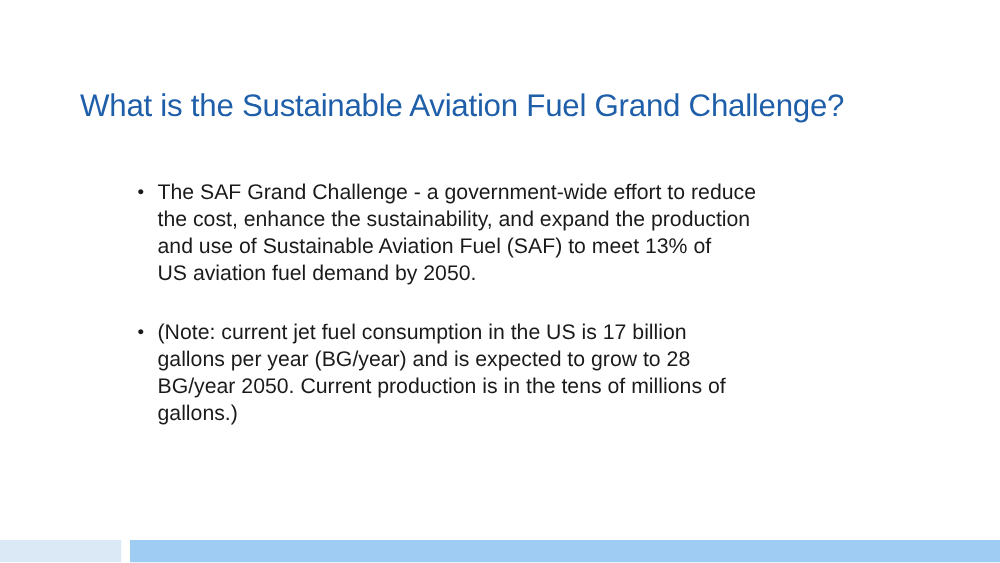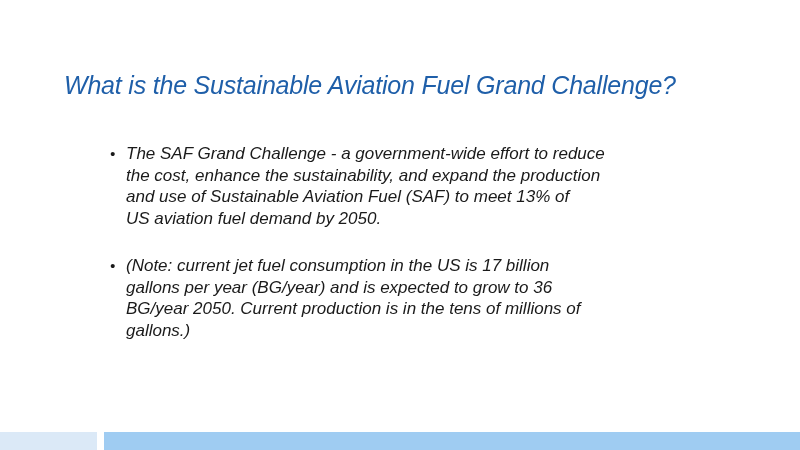--- a/index.html
+++ b/index.html
@@ -9,21 +9,20 @@
     --footer-accent: #DBE9F7;
   }
   * { margin: 0; padding: 0; box-sizing: border-box; }
   html, body { width: 800px; height: 450px; background: #fff; overflow: hidden; }
   .slide {
     position: relative;
     width: 800px;
     height: 450px;
     background: #ffffff;
     font-family: "Liberation Sans", sans-serif;
-    font-style: italic;
   }
   .slide-title {
     position: absolute;
     left: 64px;
     top: 70px;
     width: 700px;
     font-size: 25px;
     line-height: 1.2;
     font-weight: 400;
     letter-spacing: -0.2px;
@@ -86,21 +85,21 @@
       <span class="bullet-marker">•</span>
       <div class="bullet-text">The SAF Grand Challenge - a government-wide effort to reduce
 the cost, enhance the sustainability, and expand the production
 and use of Sustainable Aviation Fuel (SAF) to meet 13% of
 US aviation fuel demand by 2050.</div>
     </div>
 
     <div class="bullet-item">
       <span class="bullet-marker">•</span>
       <div class="bullet-text">(Note: current jet fuel consumption in the US is 17 billion
-gallons per year (BG/year) and is expected to grow to 36
+gallons per year (BG/year) and is expected to grow to 28
 BG/year 2050. Current production is in the tens of millions of
 gallons.)</div>
     </div>
 
   </div>
 
   <div class="footer-accent-bar"></div>
   <div class="footer-main-bar"></div>
 
 </div>

